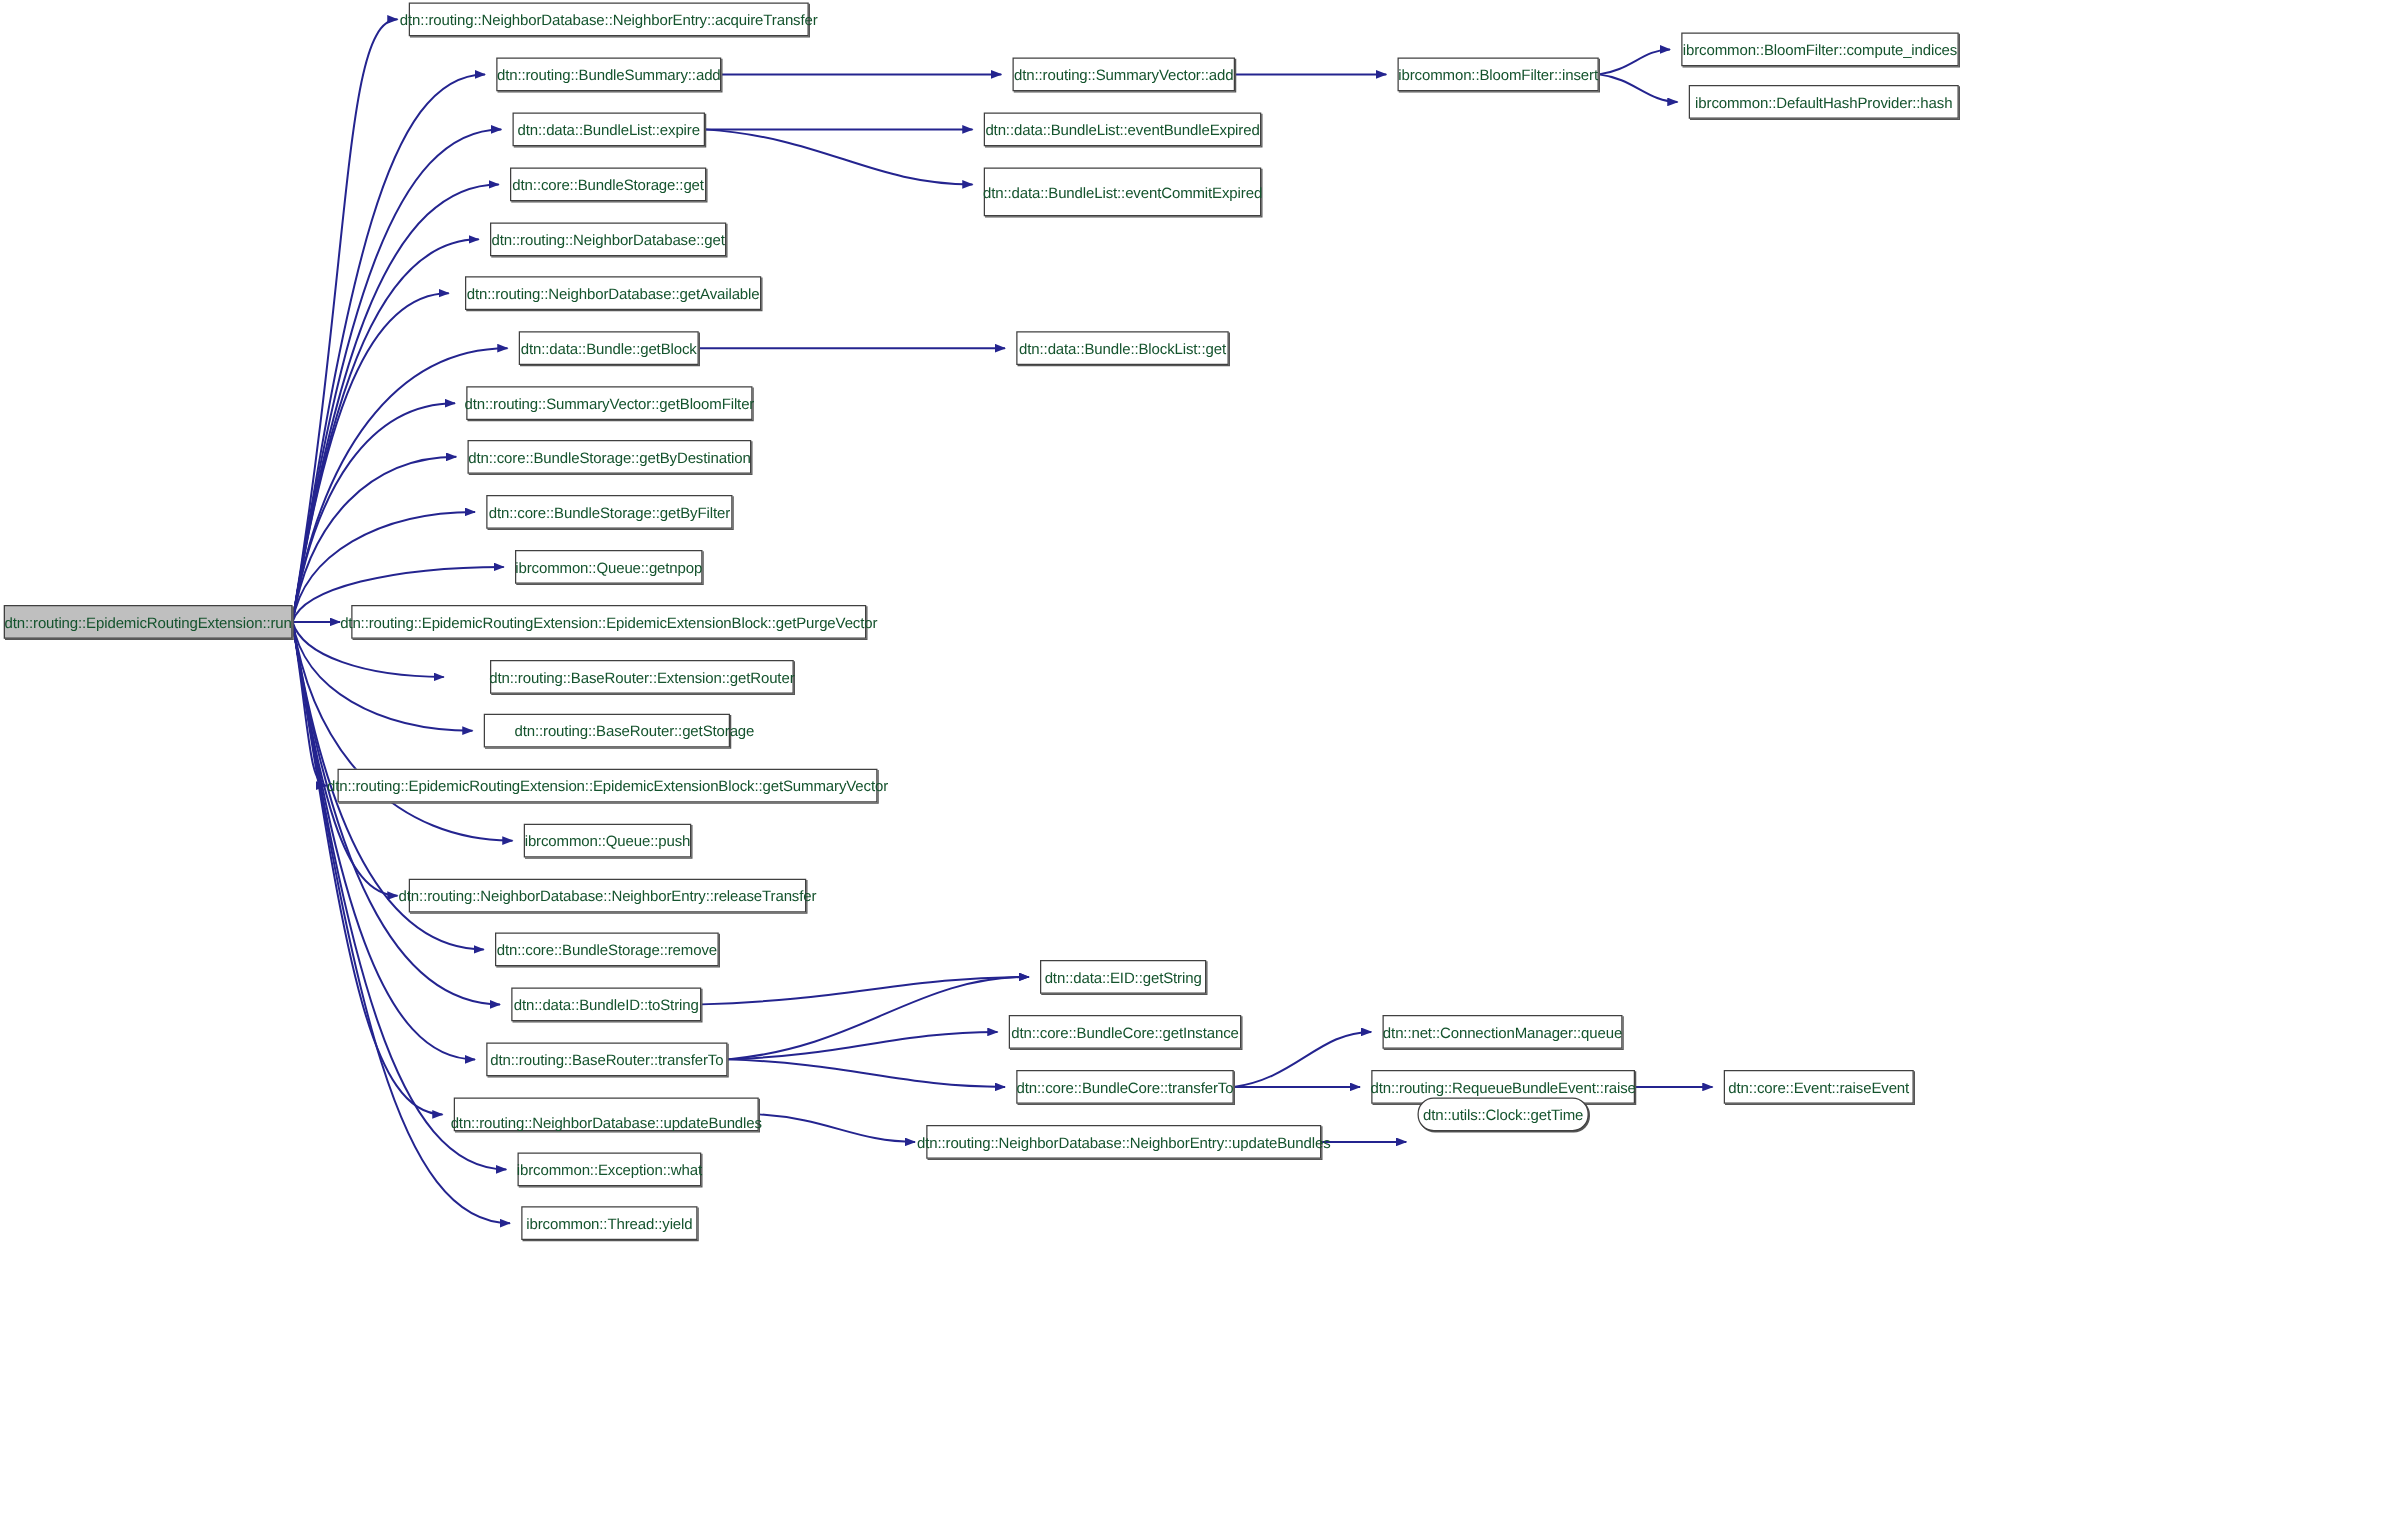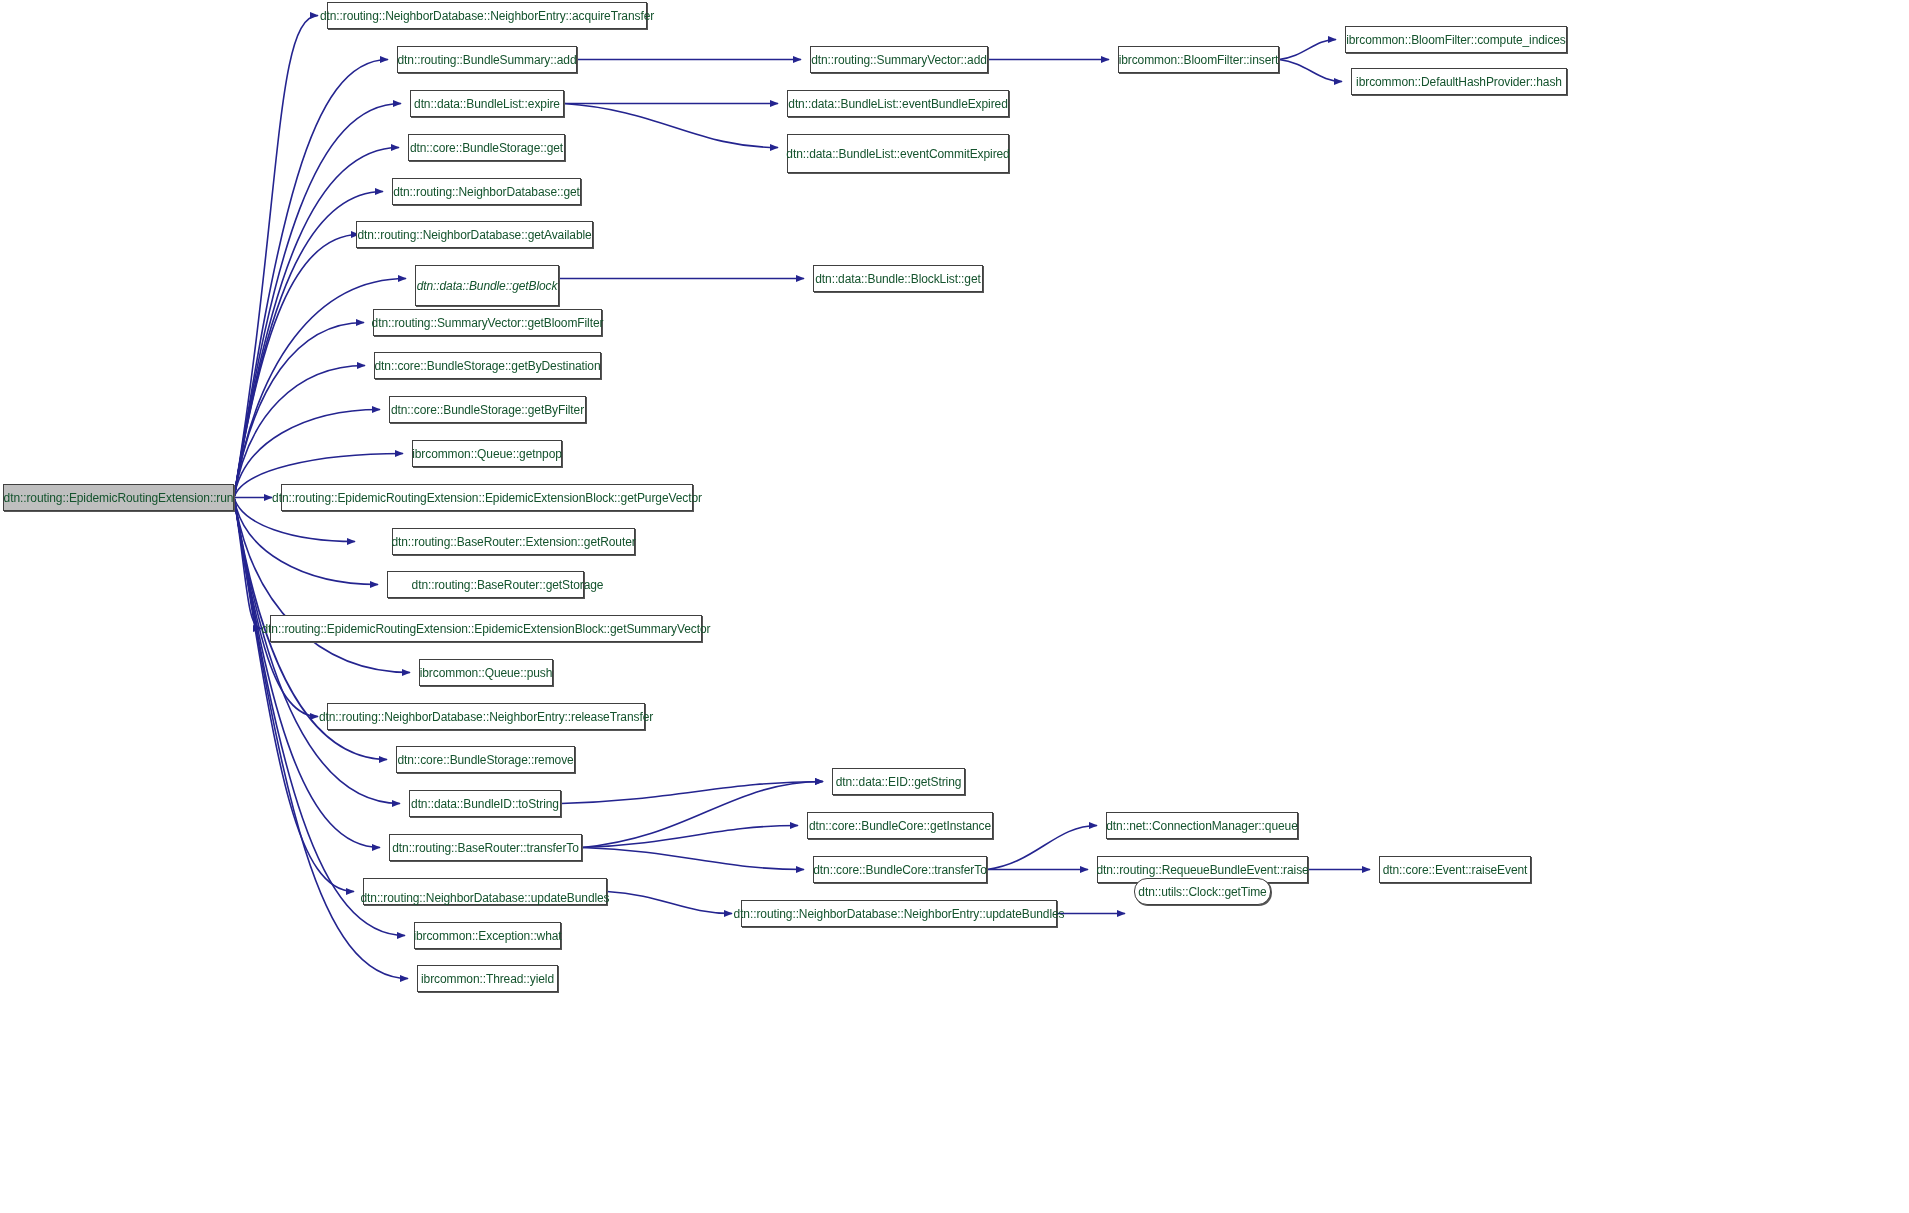--- a/index.html
+++ b/index.html
@@ -109,24 +109,24 @@
       </div>
       <div class="node" style="left: 410px; top: 90px; width: 154px; height: 27px;">
         <span class="node-label">dtn::data::BundleList::expire</span>
       </div>
       <div class="node" style="left: 408px; top: 134px; width: 157px; height: 27px;">
         <span class="node-label">dtn::core::BundleStorage::get</span>
       </div>
       <div class="node" style="left: 392px; top: 178px; width: 189px; height: 27px;">
         <span class="node-label">dtn::routing::NeighborDatabase::get</span>
       </div>
-      <div class="node" style="left: 356px; top: 221px; width: 237px; height: 27px;">
+      <div class="node" style="left: 372px; top: 221px; width: 237px; height: 27px;">
         <span class="node-label">dtn::routing::NeighborDatabase::getAvailable</span>
       </div>
-      <div class="node" style="left: 415px; top: 265px; width: 144px; height: 41px; font-style: italic;">
+      <div class="node" style="left: 415px; top: 265px; width: 144px; height: 27px;">
         <span class="node-label">dtn::data::Bundle::getBlock</span>
       </div>
       <div class="node" style="left: 373px; top: 309px; width: 229px; height: 27px;">
         <span class="node-label">dtn::routing::SummaryVector::getBloomFilter</span>
       </div>
       <div class="node" style="left: 374px; top: 352px; width: 227px; height: 27px;">
         <span class="node-label">dtn::core::BundleStorage::getByDestination</span>
       </div>
       <div class="node" style="left: 389px; top: 396px; width: 197px; height: 27px;">
         <span class="node-label">dtn::core::BundleStorage::getByFilter</span>

